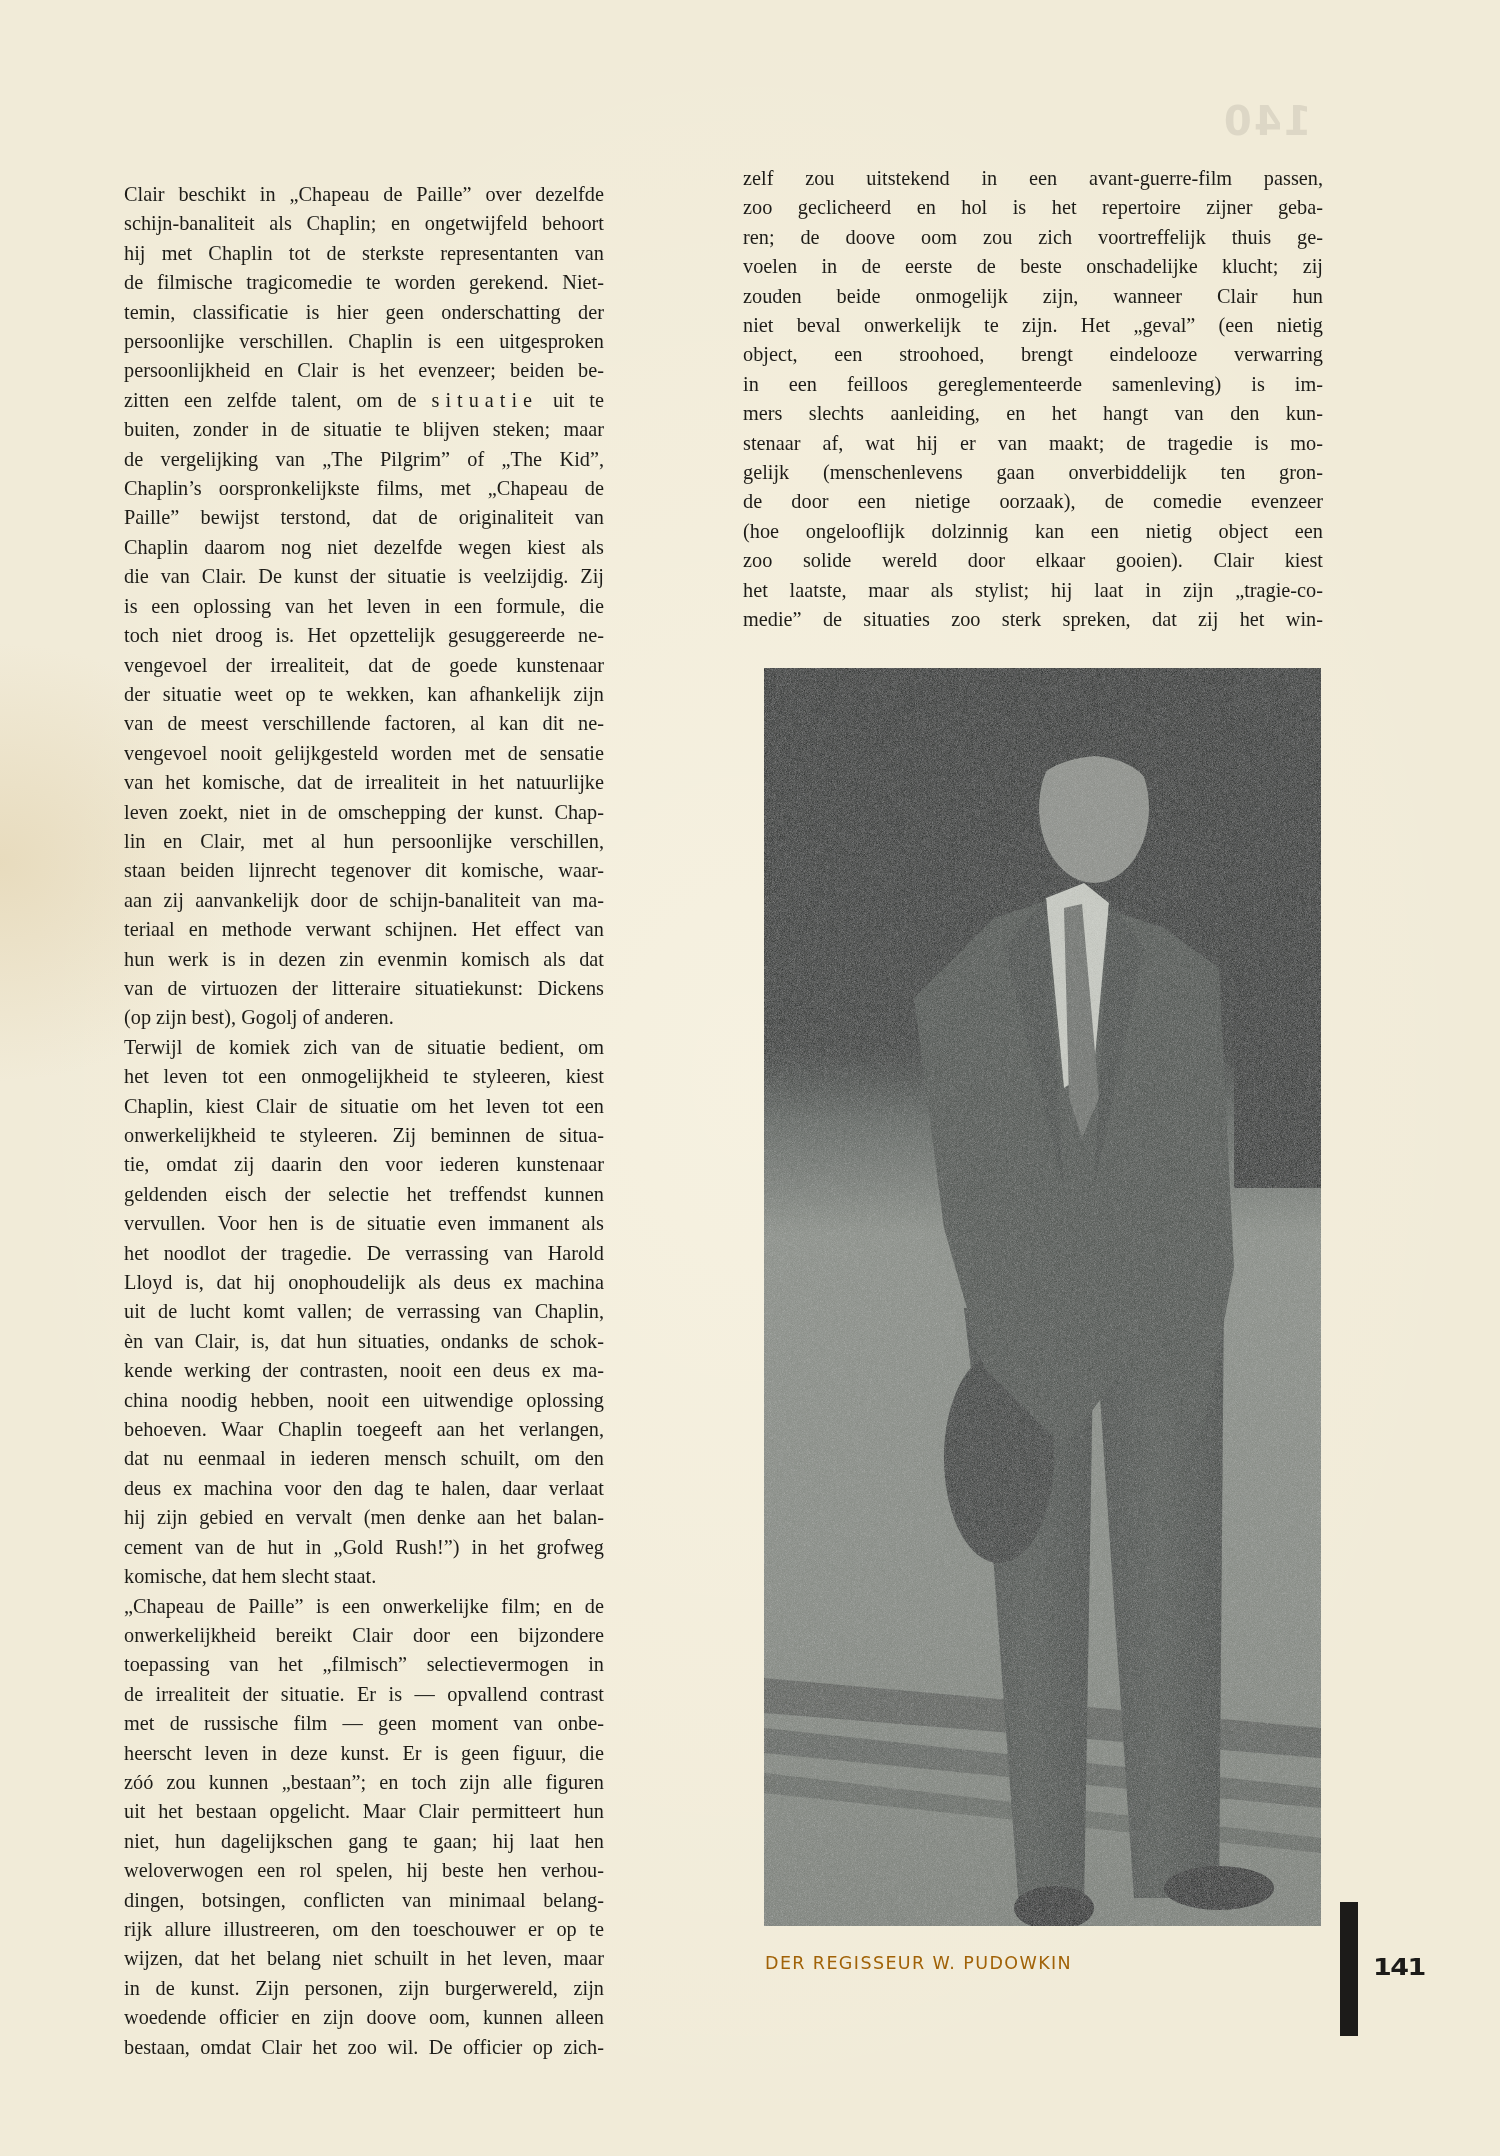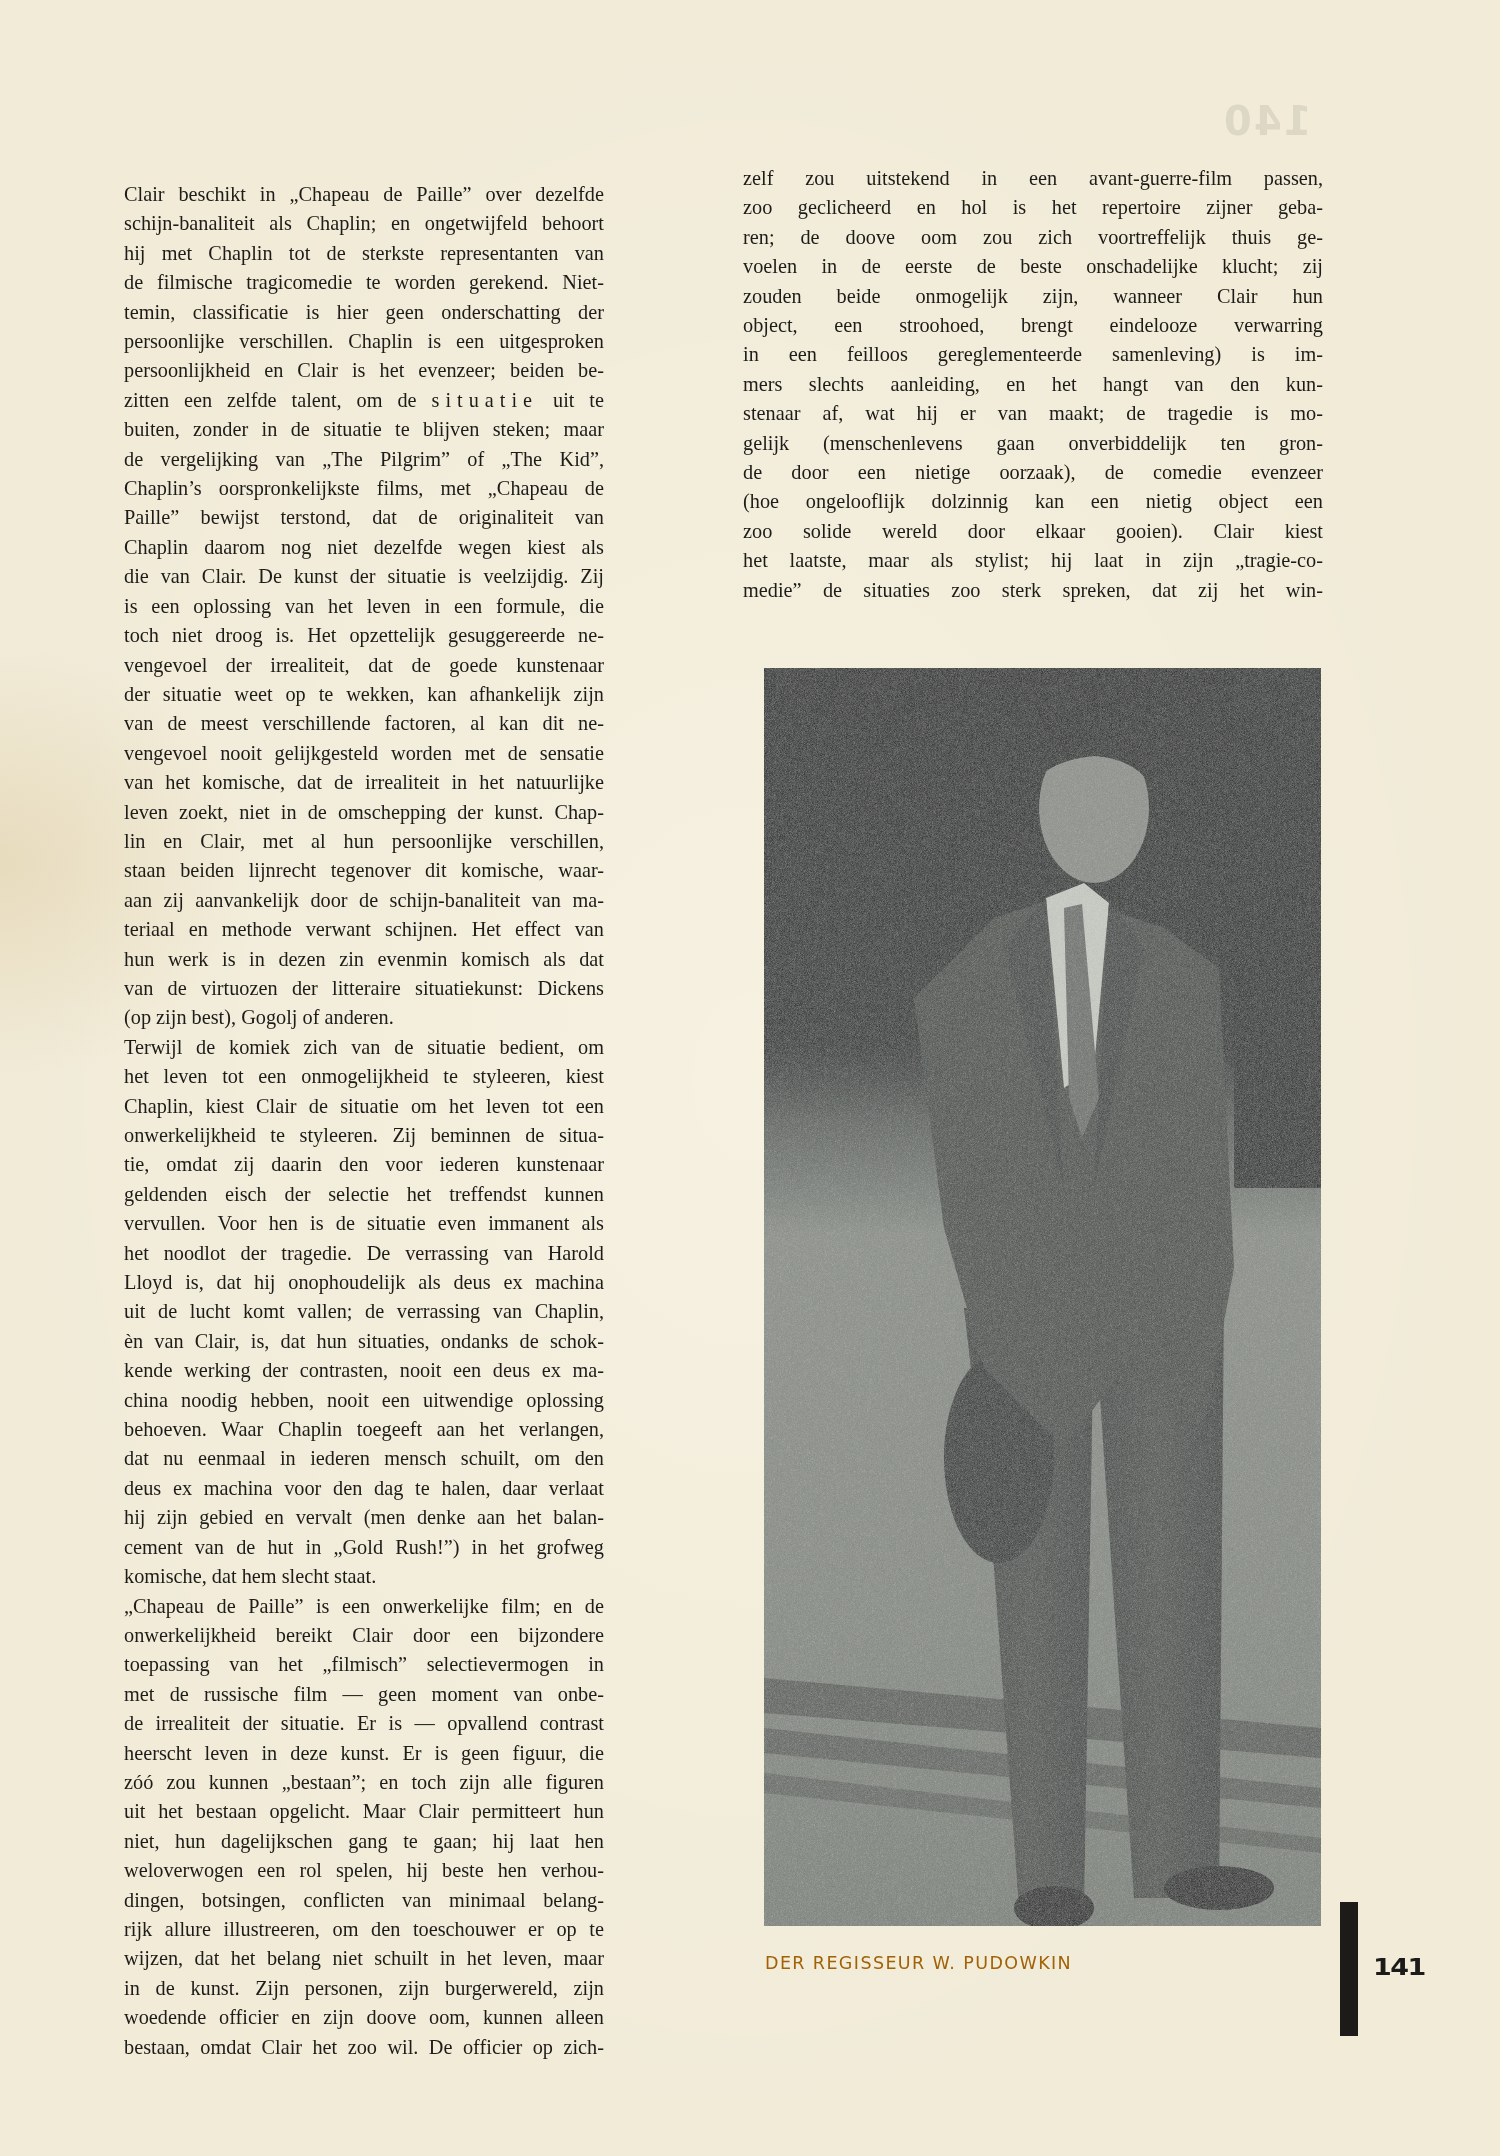--- a/index.html
+++ b/index.html
@@ -109,40 +109,41 @@
     <span class="line">china noodig hebben, nooit een uitwendige oplossing</span>
     <span class="line">behoeven. Waar Chaplin toegeeft aan het verlangen,</span>
     <span class="line">dat nu eenmaal in iederen mensch schuilt, om den</span>
     <span class="line">deus ex machina voor den dag te halen, daar verlaat</span>
     <span class="line">hij zijn gebied en vervalt (men denke aan het balan-</span>
     <span class="line">cement van de hut in „Gold Rush!”) in het grofweg</span>
     <span class="line last">komische, dat hem slecht staat.</span>
     <span class="line">„Chapeau de Paille” is een onwerkelijke film; en de</span>
     <span class="line">onwerkelijkheid bereikt Clair door een bijzondere</span>
     <span class="line">toepassing van het „filmisch” selectievermogen in</span>
+    <span class="line">de irrealiteit der situatie. Er is — opvallend contrast</span>
     <span class="line">met de russische film — geen moment van onbe-</span>
-    <span class="line">de irrealiteit der situatie. Er is — opvallend contrast</span>
     <span class="line">heerscht leven in deze kunst. Er is geen figuur, die</span>
     <span class="line">zóó zou kunnen „bestaan”; en toch zijn alle figuren</span>
     <span class="line">uit het bestaan opgelicht. Maar Clair permitteert hun</span>
     <span class="line">niet, hun dagelijkschen gang te gaan; hij laat hen</span>
     <span class="line">weloverwogen een rol spelen, hij beste hen verhou-</span>
     <span class="line">dingen, botsingen, conflicten van minimaal belang-</span>
     <span class="line">rijk allure illustreeren, om den toeschouwer er op te</span>
     <span class="line">wijzen, dat het belang niet schuilt in het leven, maar</span>
     <span class="line">in de kunst. Zijn personen, zijn burgerwereld, zijn</span>
     <span class="line">woedende officier en zijn doove oom, kunnen alleen</span>
     <span class="line">bestaan, omdat Clair het zoo wil. De officier op zich-</span>
   </div>
 <div id="col-right" class="column">
     <span class="line">zelf zou uitstekend in een avant-guerre-film passen,</span>
     <span class="line">zoo geclicheerd en hol is het repertoire zijner geba-</span>
     <span class="line">ren; de doove oom zou zich voortreffelijk thuis ge-</span>
     <span class="line">voelen in de eerste de beste onschadelijke klucht; zij</span>
     <span class="line">zouden beide onmogelijk zijn, wanneer Clair hun</span>
+    <span class="line">niet beval onwerkelijk te zijn. Het „geval” (een nietig</span>
     <span class="line">object, een stroohoed, brengt eindelooze verwarring</span>
     <span class="line">in een feilloos gereglementeerde samenleving) is im-</span>
     <span class="line">mers slechts aanleiding, en het hangt van den kun-</span>
     <span class="line">stenaar af, wat hij er van maakt; de tragedie is mo-</span>
     <span class="line">gelijk (menschenlevens gaan onverbiddelijk ten gron-</span>
     <span class="line">de door een nietige oorzaak), de comedie evenzeer</span>
     <span class="line">(hoe ongelooflijk dolzinnig kan een nietig object een</span>
     <span class="line">zoo solide wereld door elkaar gooien). Clair kiest</span>
     <span class="line">het laatste, maar als stylist; hij laat in zijn „tragie-co-</span>
     <span class="line">medie” de situaties zoo sterk spreken, dat zij het win-</span>

